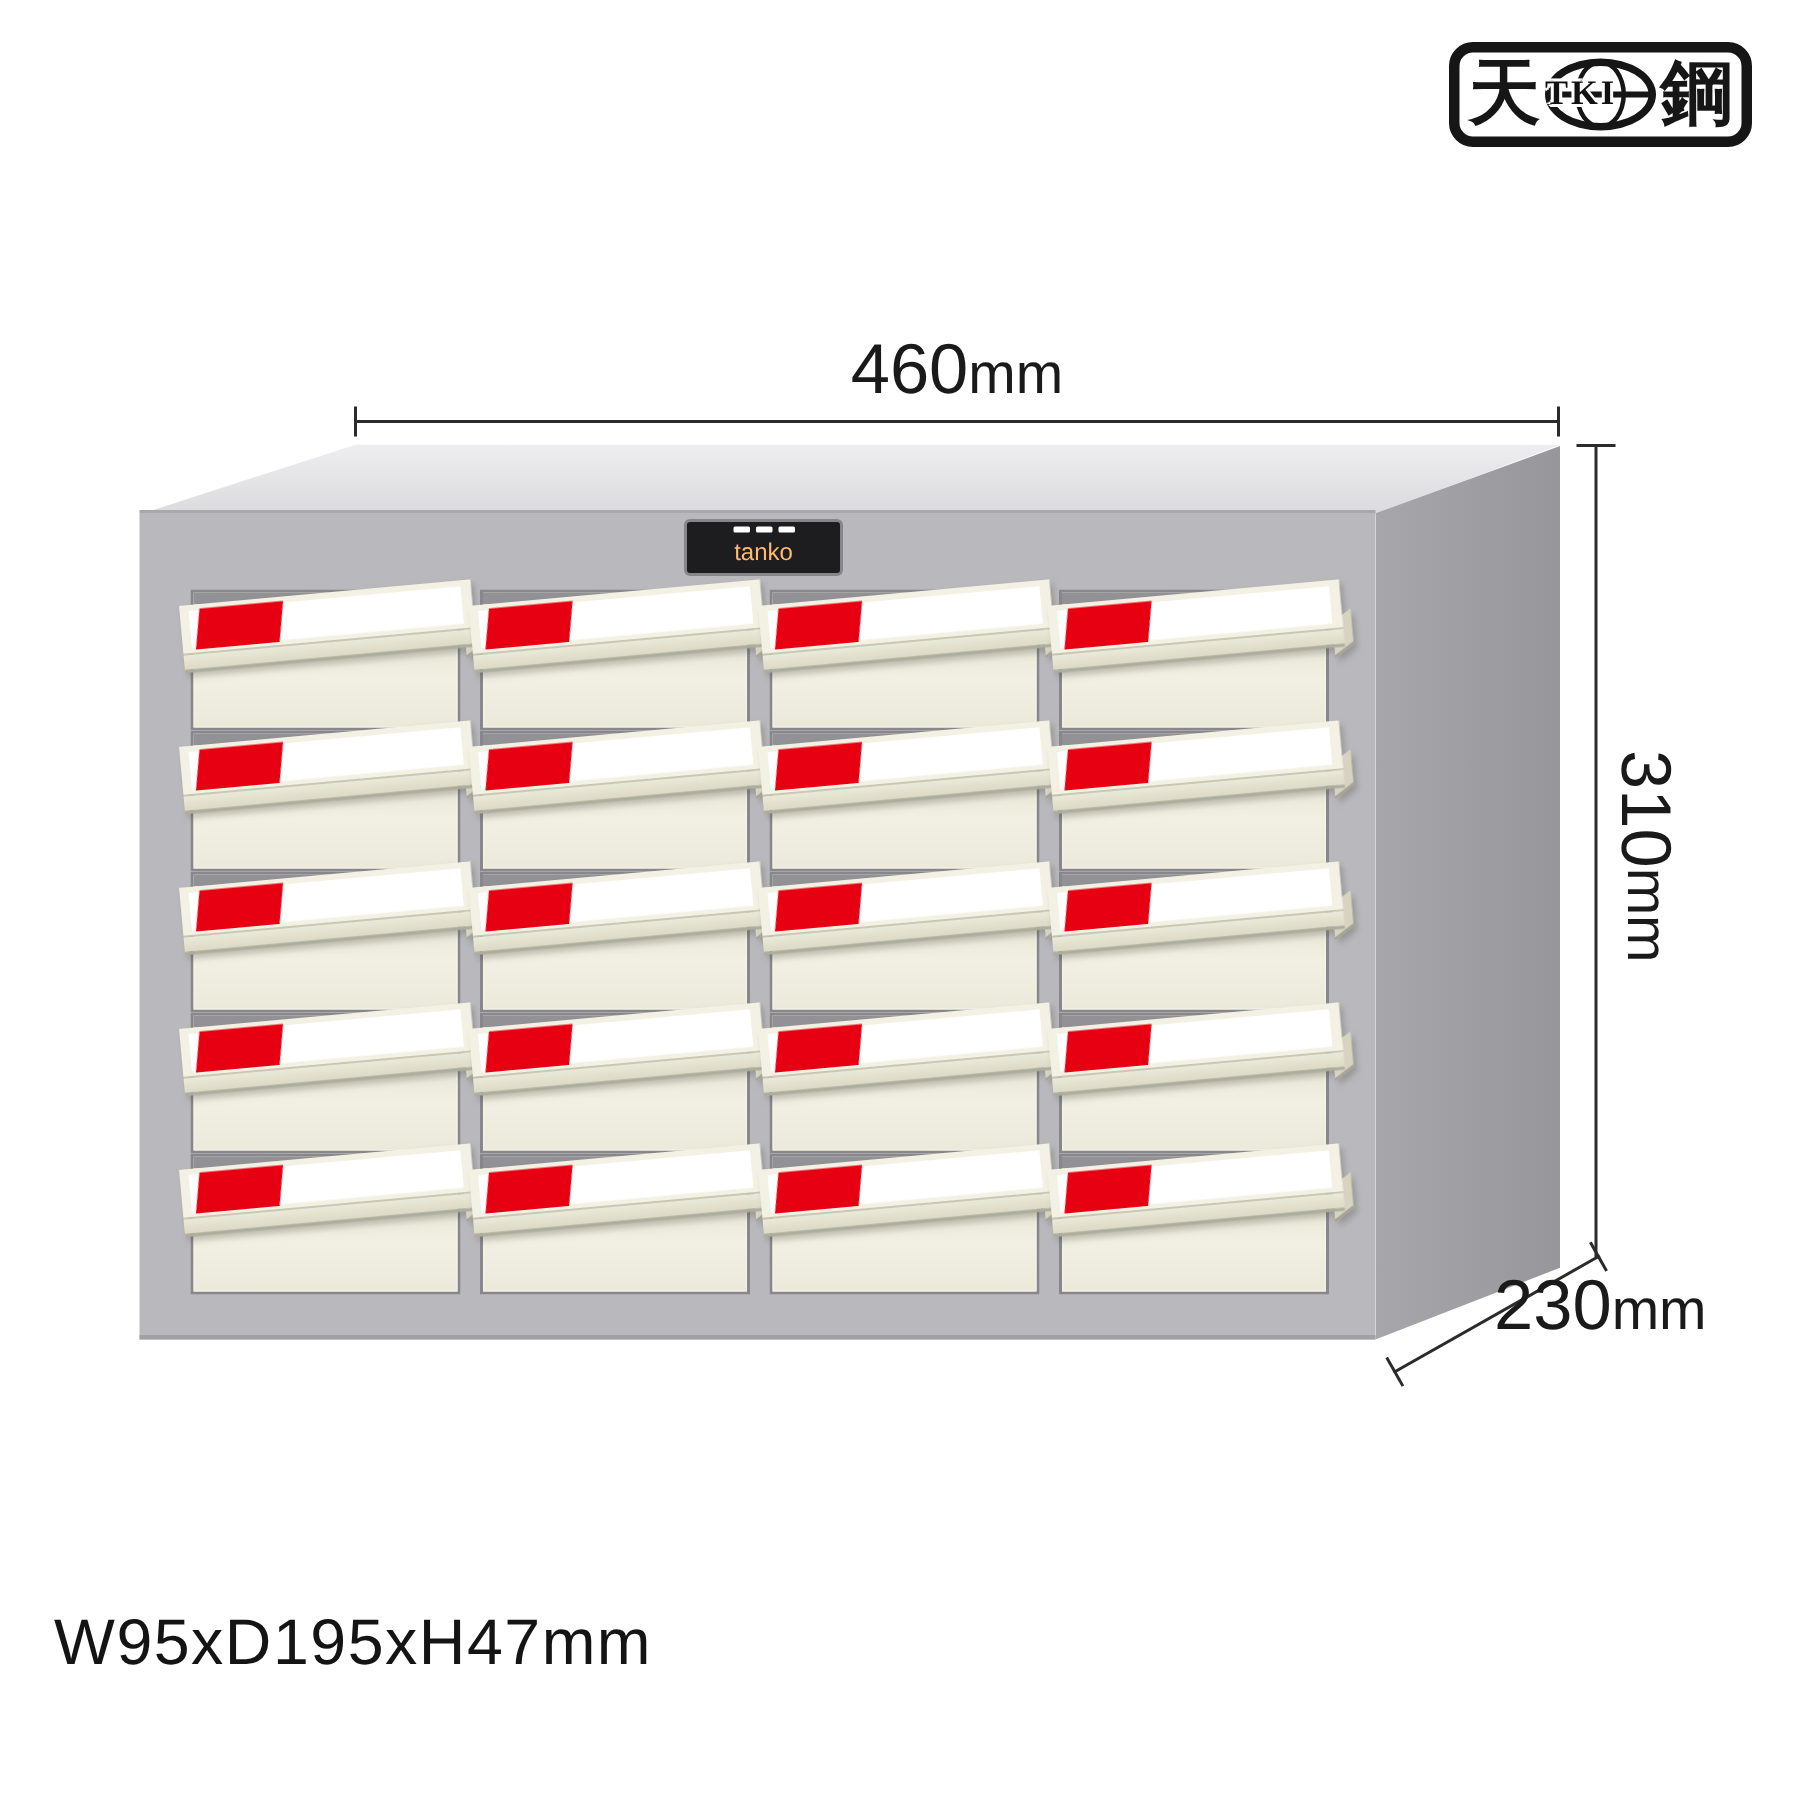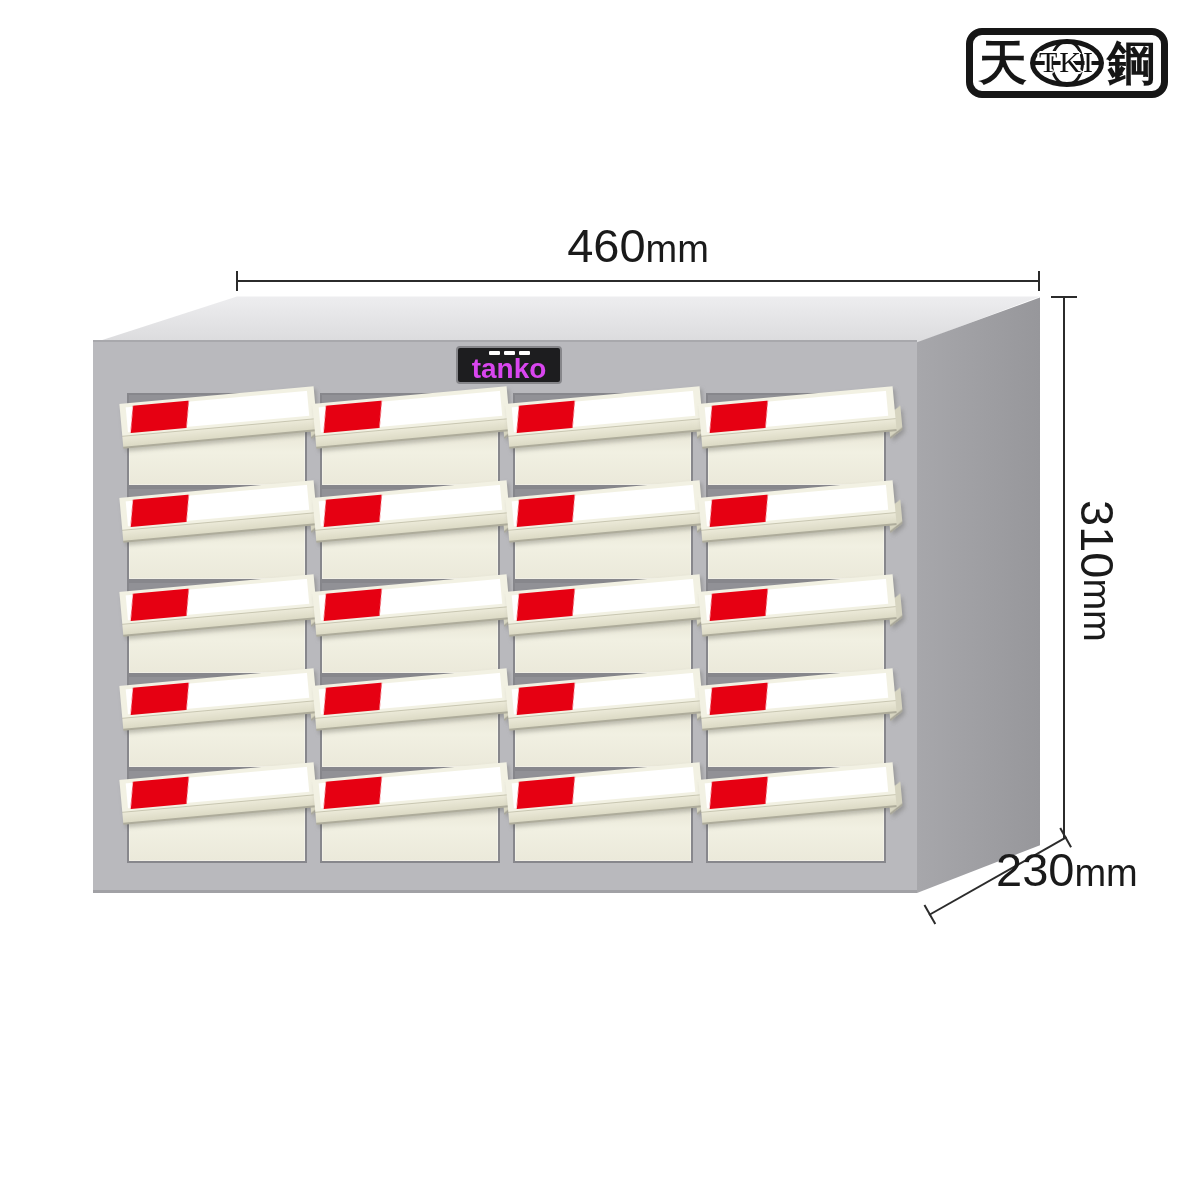--- a/index.html
+++ b/index.html
@@ -12,22 +12,22 @@
   #logo { left:966px; top:28px; width:202px; height:70px; border:7px solid #161616;
           border-radius:16px; background:#fff; display:flex; align-items:center;
           justify-content:center; gap:3px; }
   .logo-char { font-size:48px; font-weight:700; line-height:1; color:#161616; }
   #globe { width:74px; height:48px; position:relative; flex:0 0 auto; }
   #globe .ellipse { position:absolute; inset:0; border:5px solid #161616; border-radius:50%; background:#fff; }
   #globe .meridian { position:absolute; left:50%; top:1px; bottom:1px; width:46%;
           transform:translateX(-50%); border:3px solid #161616; border-radius:50%; }
   #globe .equator { position:absolute; left:3px; right:3px; top:50%; height:4px; margin-top:-2px; background:#161616; }
   #globe .tki { position:absolute; left:0; right:0; top:50%; transform:translateY(-52%);
-          text-align:center; font-family:"Liberation Serif", serif; font-weight:400;
-          font-size:30px; letter-spacing:2px; color:#111;
+          text-align:left; font-family:"Liberation Serif", serif; font-weight:700;
+          font-size:23px; letter-spacing:2px; color:#111;
           text-shadow:-2px 0 #fff,2px 0 #fff,0 -2px #fff,0 2px #fff,-1px -1px #fff,1px 1px #fff,-1px 1px #fff,1px -1px #fff; }
 
   
   .dim-label { font-size:47px; color:#1a1a1a; white-space:nowrap; }
   .dim-label .unit { font-size:38px; }
   #dim-w-label { left:236px; top:218px; width:804px; text-align:center; }
   #dim-w-line  { left:236px; top:271px; width:804px; height:20px; }
   .hline { position:absolute; left:0; right:0; top:9px; height:2px; background:#2b2b2b; }
   .vtick { position:absolute; top:0; width:2px; height:20px; background:#2b2b2b; }
   .vtick.left { left:0; } .vtick.right { right:0; }
@@ -48,21 +48,21 @@
                background:linear-gradient(90deg,#a7a7ab,#97979b);
                clip-path:polygon(0 7.9%, 100% 0.4%, 100% 92%, 0 100%); }
   #front-face{ left:93px; top:342px; width:824px; height:551px; background:#b9b9bd;
                border-bottom:3px solid #a1a1a5; }
 
   
   #nameplate { left:456px; top:346px; width:106px; height:38px; background:#1d1d1f;
                border:2px solid #86868a; border-radius:4px; text-align:center; z-index:3; }
   #nameplate .marks { height:6px; margin-top:3px; display:flex; justify-content:center; gap:4px; }
   #nameplate .marks i { display:block; width:11px; height:4px; background:#fff; border-radius:1px; }
-  #nameplate .brand { color:#d946ef; font-weight:700; font-size:28px; line-height:23px; letter-spacing:0; }
+  #nameplate .brand { color:#fdba74; font-weight:400; font-size:16px; line-height:23px; letter-spacing:0; }
 
   
   .cell { position:absolute; width:180px; height:94px; border:2px solid #87878c; background:#eceadb; }
   .slot { height:8px; background:#919196; }
   .dbody { position:absolute; left:0; right:0; top:8px; bottom:0;
            background:linear-gradient(180deg,#dcdac8 0%,#e9e7d7 35%,#f1f0e2 60%,#ebe9da 100%);
            box-shadow:inset 0 0 0 1px rgba(255,255,255,.3); }
   .holder { position:absolute; left:-8px; top:0; width:195px; height:45px;
             transform:rotate(-5.2deg); z-index:2;
             filter:drop-shadow(2px 3px 2px rgba(70,70,62,.3)); }
@@ -389,13 +389,14 @@
 
 <div class="abs" id="dim-d-line">
   <i class="vtick left"></i>
   <i class="vtick right"></i>
 </div>
 <div class="abs dim-label" id="dim-d-label">
   <span>230</span><span class="unit">mm</span>
 </div>
 
 <div class="abs" id="caption">
+  <div class="l2">W95xD195xH47mm</div>
 </div>
 
 </body></html>

